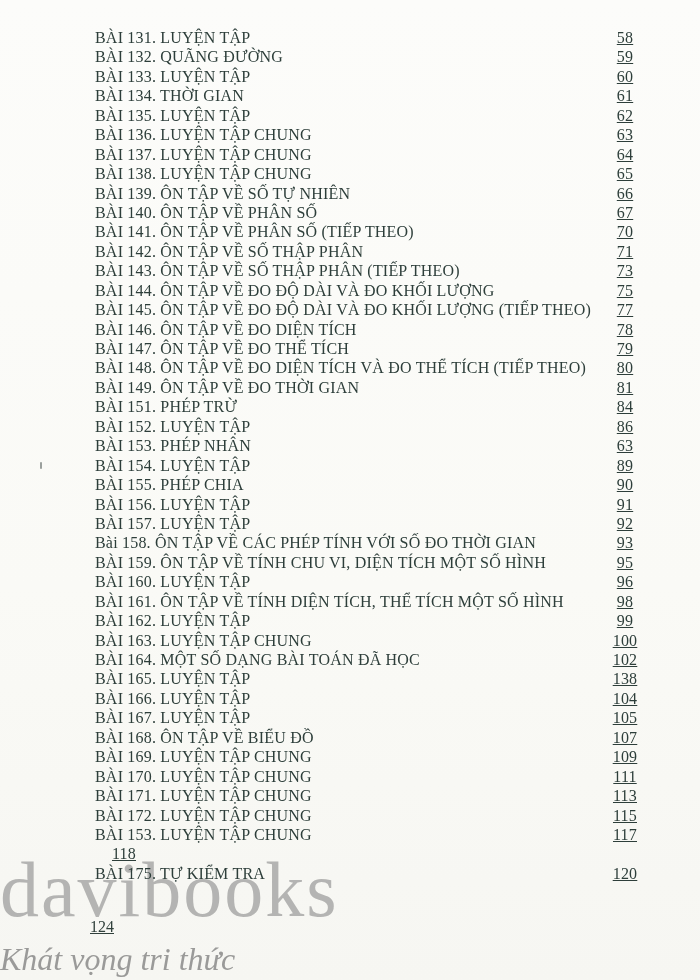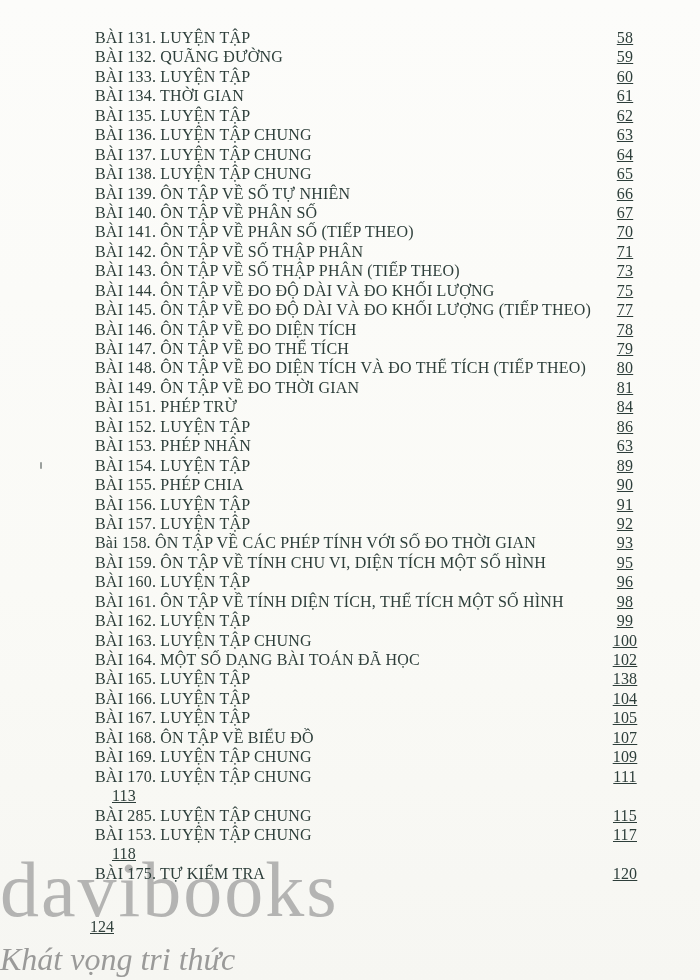--- a/index.html
+++ b/index.html
@@ -251,24 +251,25 @@
     </div>
     <div class="toc-row">
       <span class="toc-title">BÀI 169. LUYỆN TẬP CHUNG</span>
       <span class="toc-page">109</span>
     </div>
     <div class="toc-row">
       <span class="toc-title">BÀI 170. LUYỆN TẬP CHUNG</span>
       <span class="toc-page">111</span>
     </div>
     <div class="toc-row">
+      <span class="toc-title">BÀI 171. LUYỆN TẬP CHUNG</span>
       <span class="toc-page">113</span>
     </div>
     <div class="toc-row">
-      <span class="toc-title">BÀI 285. LUYỆN TẬP CHUNG</span>
+      <span class="toc-title">BÀI 172. LUYỆN TẬP CHUNG</span>
       <span class="toc-page">115</span>
     </div>
     <div class="toc-row">
       <span class="toc-title">BÀI 153. LUYỆN TẬP CHUNG</span>
       <span class="toc-page">117</span>
     </div>
     <div class="toc-row">
       <span class="toc-page">118</span>
     </div>
     <div class="toc-row">

